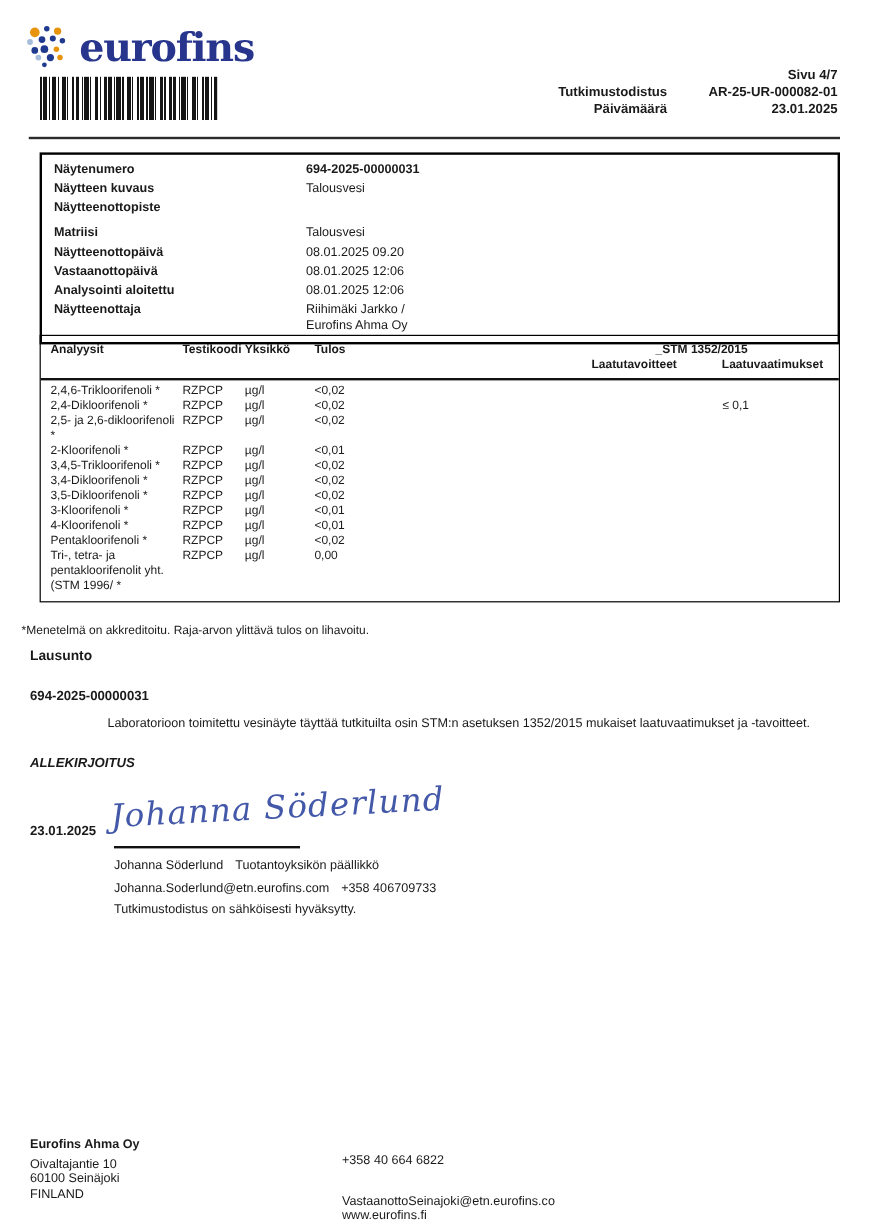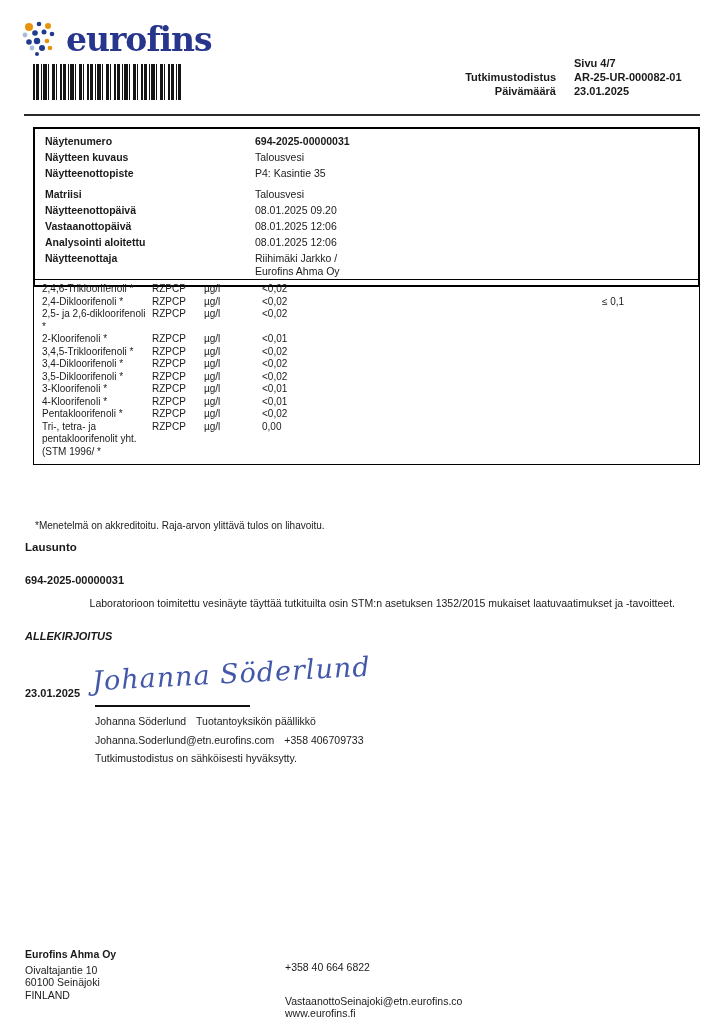--- a/index.html
+++ b/index.html
@@ -16,21 +16,21 @@
       #141414 0 2px,#fff 2px 3px,
       #141414 3px 6px,#fff 6px 8px,
       #141414 8px 9px,#fff 9px 10px,
       #141414 10px 14px,#fff 14px 15px,
       #141414 15px 16px,#fff 16px 19px,
       #141414 19px 22px,#fff 22px 23px,
       #141414 23px 24px,#fff 24px 27px);}
   .hdr-right{position:absolute;right:26px;top:57px;display:grid;grid-template-columns:auto 124px;
     column-gap:18px;row-gap:2px;font-size:11px;font-weight:bold;}
   .hdr-lab{text-align:right;}
-  .hdr-val{}
+  .hdr-val{text-align:right;}
   .hdr-row{display:contents;}
   .top-rule{position:absolute;left:24px;top:114px;width:676px;height:2px;background:#2b2b2b;}
   
   .info-box{position:absolute;left:33px;top:127px;width:667px;box-sizing:border-box;
     border:2px solid #000;padding:6px 8px 4px 10px;font-size:10.5px;}
   .info-row{display:grid;grid-template-columns:210px 1fr;line-height:13px;margin-bottom:3px;}
   .info-row.gap-after{margin-bottom:8px;}
   .info-label{font-weight:bold;}
   .info-value{white-space:pre-line;}
   .info-value.bold{font-weight:bold;}
@@ -46,21 +46,21 @@
   .stm-span{grid-column:5/7;text-align:right;padding-right:76px;}
   .c-target-h{grid-column:5;text-align:right;}
   .c-req-h{grid-column:6;text-align:right;padding-right:13px;}
   .tbody{padding:3px 0 6px;}
   .group-row{font-weight:bold;font-size:11px;line-height:14px;padding-left:8px;}
   .t-row{line-height:12.5px;}
   .c-analyte{white-space:pre-line;}
   .c-target{text-align:right;}
   .c-req{padding-left:38px;}
   
-  .footnote{position:absolute;left:35px;top:520px;font-size:10px;}
+  .footnote{position:absolute;left:18px;top:520px;font-size:10px;}
   .lausunto-h{position:absolute;left:25px;top:541px;font-size:11.5px;font-weight:bold;}
   .sample-no{position:absolute;left:25px;top:574px;font-size:11px;font-weight:bold;}
   .statement-p{position:absolute;left:25px;top:597px;width:650px;font-size:10.5px;text-align:right;}
   .allekirjoitus-h{position:absolute;left:25px;top:630px;font-size:11px;font-weight:bold;font-style:italic;}
   .sig-date{position:absolute;left:25px;top:687px;font-size:11px;font-weight:bold;}
   .sig-script{position:absolute;left:92px;top:658px;font-family:"DejaVu Serif","Liberation Serif",serif;
     font-style:italic;font-size:27px;color:#4358a8;transform:rotate(-3deg);letter-spacing:1px;white-space:nowrap;}
   .sig-line{position:absolute;left:95px;top:705px;width:155px;height:2px;background:#111;}
   .sig-info{position:absolute;left:95px;top:712px;font-size:10.5px;line-height:18px;}
   .sig-info .row{margin-bottom:0.5px;}
@@ -118,21 +118,20 @@
     <div class="info-row">
       <span class="info-label">Näytenumero</span>
       <span class="info-value bold">694-2025-00000031</span>
     </div>
     <div class="info-row">
       <span class="info-label">Näytteen kuvaus</span>
       <span class="info-value">Talousvesi</span>
     </div>
     <div class="info-row gap-after">
       <span class="info-label">Näytteenottopiste</span>
-      <span class="info-value">P4: Kasintie 35</span>
     </div>
     <div class="info-row">
       <span class="info-label">Matriisi</span>
       <span class="info-value">Talousvesi</span>
     </div>
     <div class="info-row">
       <span class="info-label">Näytteenottopäivä</span>
       <span class="info-value">08.01.2025 09.20</span>
     </div>
     <div class="info-row">
@@ -144,20 +143,33 @@
       <span class="info-value">08.01.2025 12:06</span>
     </div>
     <div class="info-row">
       <span class="info-label">Näytteenottaja</span>
       <span class="info-value">Riihimäki Jarkko /
 Eurofins Ahma Oy</span>
     </div>
   </div>
 
   <div class="results-box">
+    <div class="thead">
+      <div class="th-line1">
+        <span>Analyysit</span>
+        <span>Testikoodi</span>
+        <span>Yksikkö</span>
+        <span>Tulos</span>
+        <span class="stm-span">_STM 1352/2015</span>
+      </div>
+      <div class="th-line2">
+        <span class="c-target-h">Laatutavoitteet</span>
+        <span class="c-req-h">Laatuvaatimukset</span>
+      </div>
+    </div>
     <div class="tbody">
 
       <div class="t-row">
         <span class="c-analyte">2,4,6-Trikloorifenoli *</span>
         <span class="c-code">RZPCP</span>
         <span class="c-unit">µg/l</span>
         <span class="c-result">&lt;0,02</span>
         <span class="c-target"></span>
         <span class="c-req"></span>
       </div>

